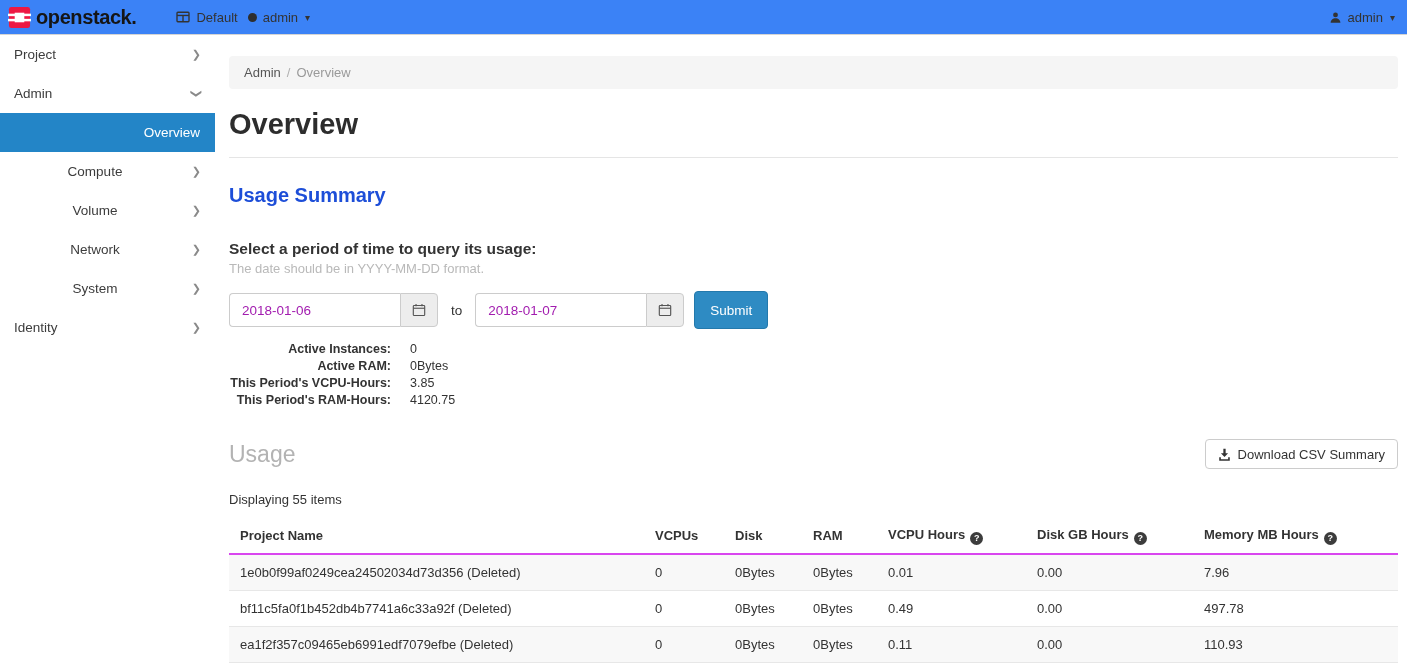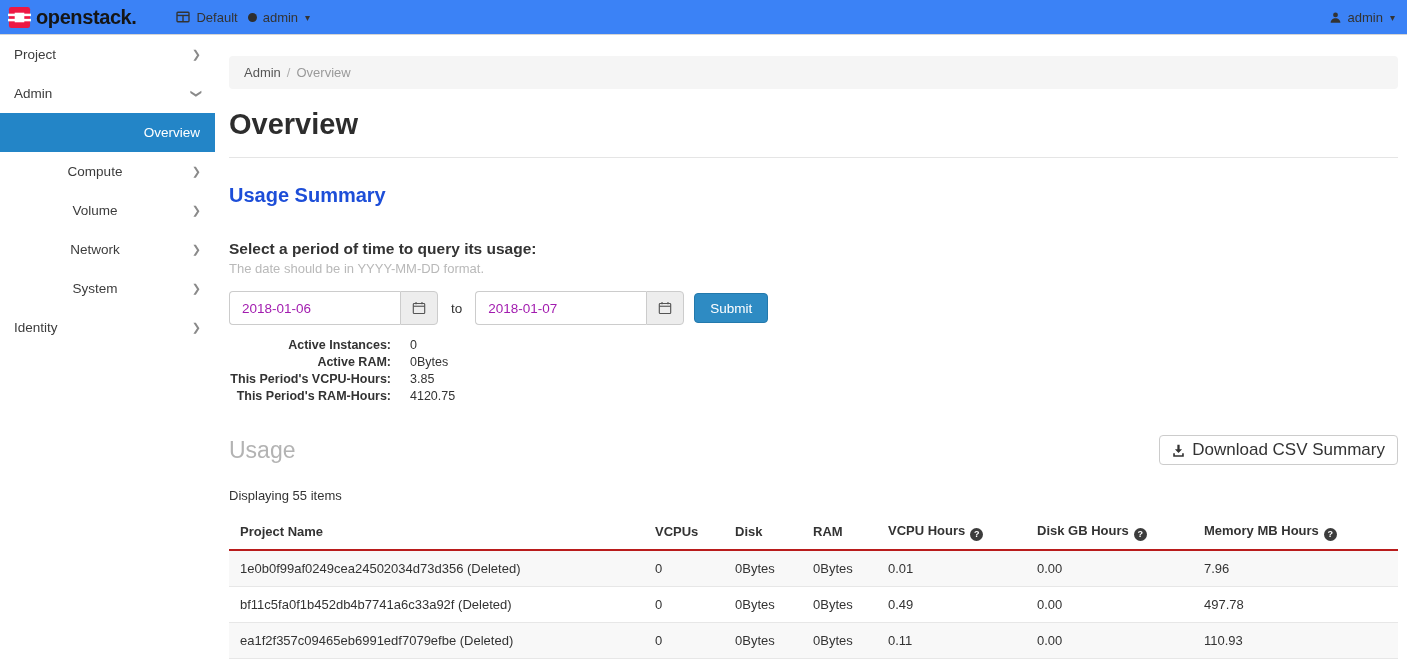--- a/index.html
+++ b/index.html
@@ -83,51 +83,51 @@
     width: 38px; height: 34px;
     border: 1px solid #ccc;
     background: #ededed;
     border-radius: 0 4px 4px 0;
     display: flex; align-items: center; justify-content: center;
     cursor: pointer;
   }
   .to-label { margin: 0 13px; font-size: 13.5px; }
   .submit-btn {
     margin-left: 10px;
-    height: 30px; padding: 0 15px;
+    height: 38px; padding: 0 15px;
     background: #2e8bc3;
     border: 1px solid #2379ac;
     border-radius: 4px;
     color: #fff; font-size: 13.5px;
     font-family: "Liberation Sans", sans-serif;
     cursor: pointer;
   }
   
   .stats { margin-top: 12px; }
   .stat-row { display: flex; line-height: 17px; }
   .stat-label { min-width: 162px; text-align: right; font-weight: 700; font-size: 12.5px; white-space: nowrap; }
   .stat-value { margin-left: 19px; font-size: 12.5px; }
   
   .usage-header { display: flex; justify-content: space-between; align-items: center; margin-top: 30px; }
   .usage-title { font-size: 23px; font-weight: 400; color: #b3b3b3; }
   .csv-btn {
     height: 30px; padding: 0 12px;
     background: #fff;
     border: 1px solid #ccc; border-radius: 4px;
-    font-size: 17px; color: #333;
+    font-size: 13px; color: #333;
     font-family: "Liberation Sans", sans-serif;
     display: flex; align-items: center; gap: 7px;
     cursor: pointer;
   }
   .count { margin: 23px 0 12px; font-size: 13px; }
   table.usage { width: 100%; border-collapse: collapse; font-size: 13px; }
   table.usage th {
     text-align: left; font-weight: 700;
     padding: 8px 11px;
-    border-bottom: 2px solid #b91c1c;
+    border-bottom: 2px solid #d946ef;
     white-space: nowrap;
   }
   table.usage td { padding: 10px 11px; border-top: 1px solid #e7e7e7; }
   table.usage tbody tr:nth-child(odd) { background: #f8f8f8; }
   table.usage tbody tr:last-child td { border-bottom: 1px solid #e7e7e7; }
   th.c1 { width: 415px; } th.c2 { width: 80px; } th.c3 { width: 78px; }
   th.c4 { width: 75px; } th.c5 { width: 149px; } th.c6 { width: 167px; }
   .help {
     display: inline-flex; width: 13px; height: 13px;
     border-radius: 50%; background: #3c3c3c; color: #fff;

